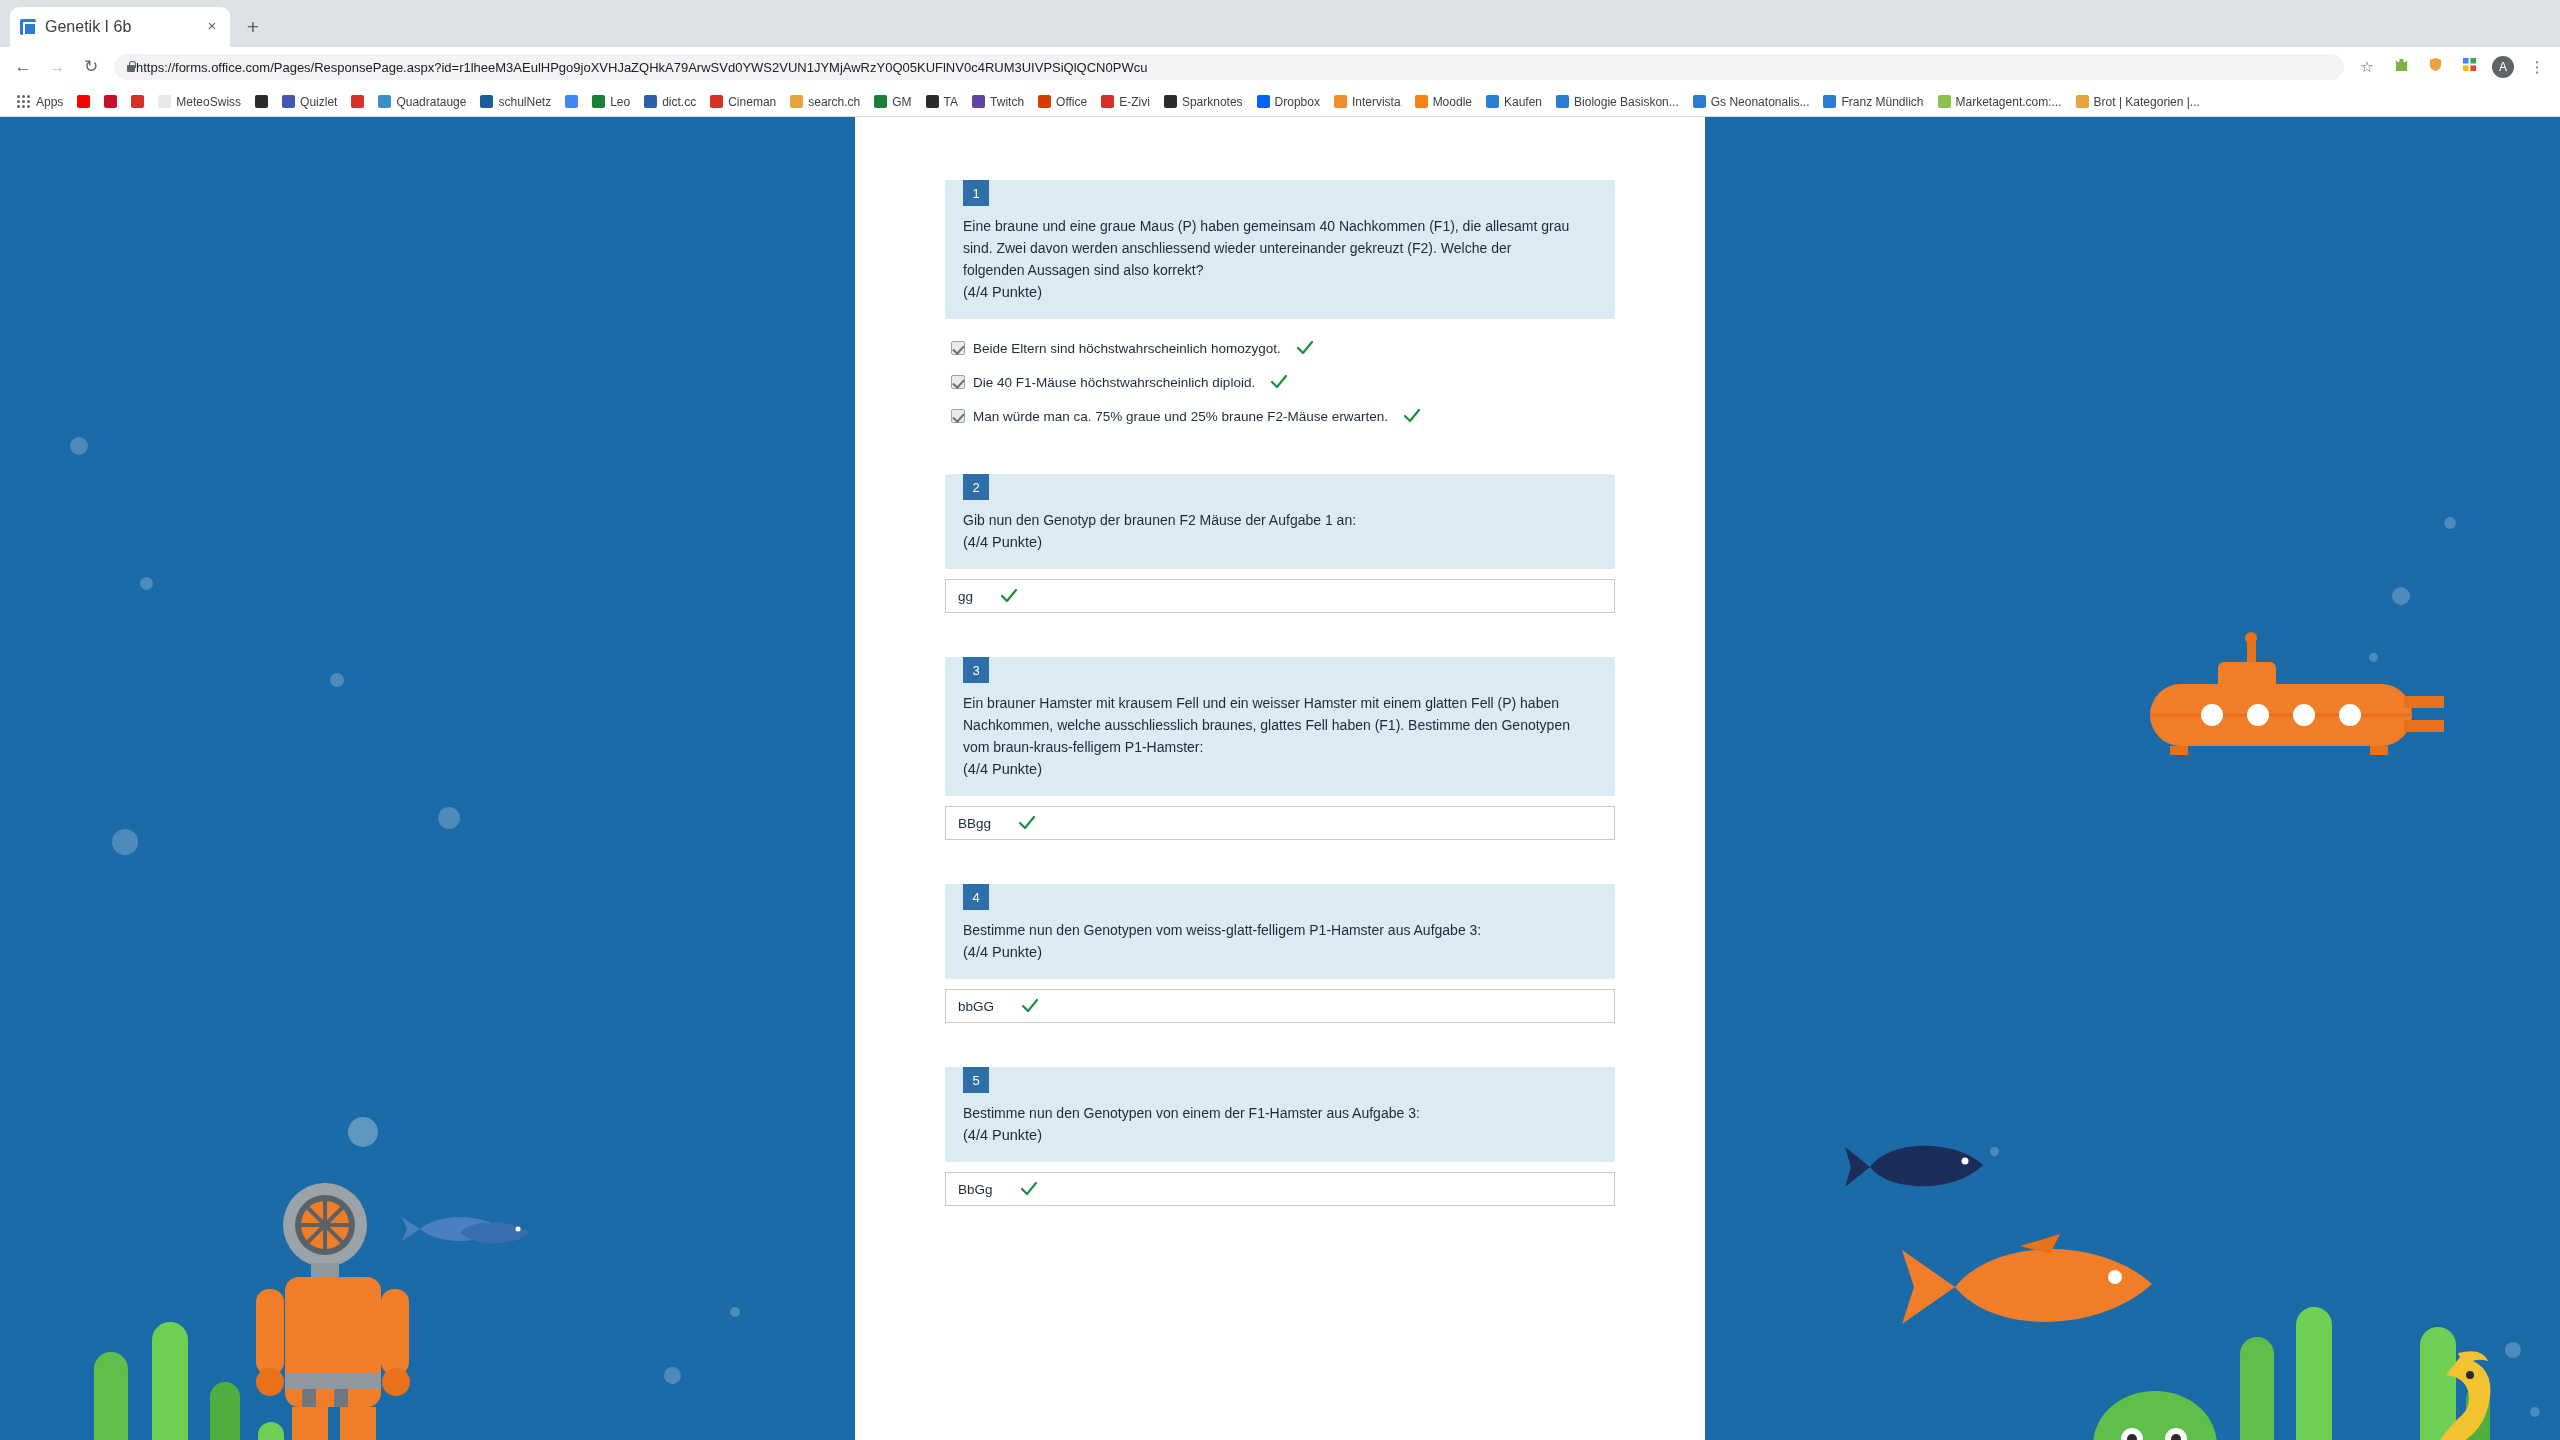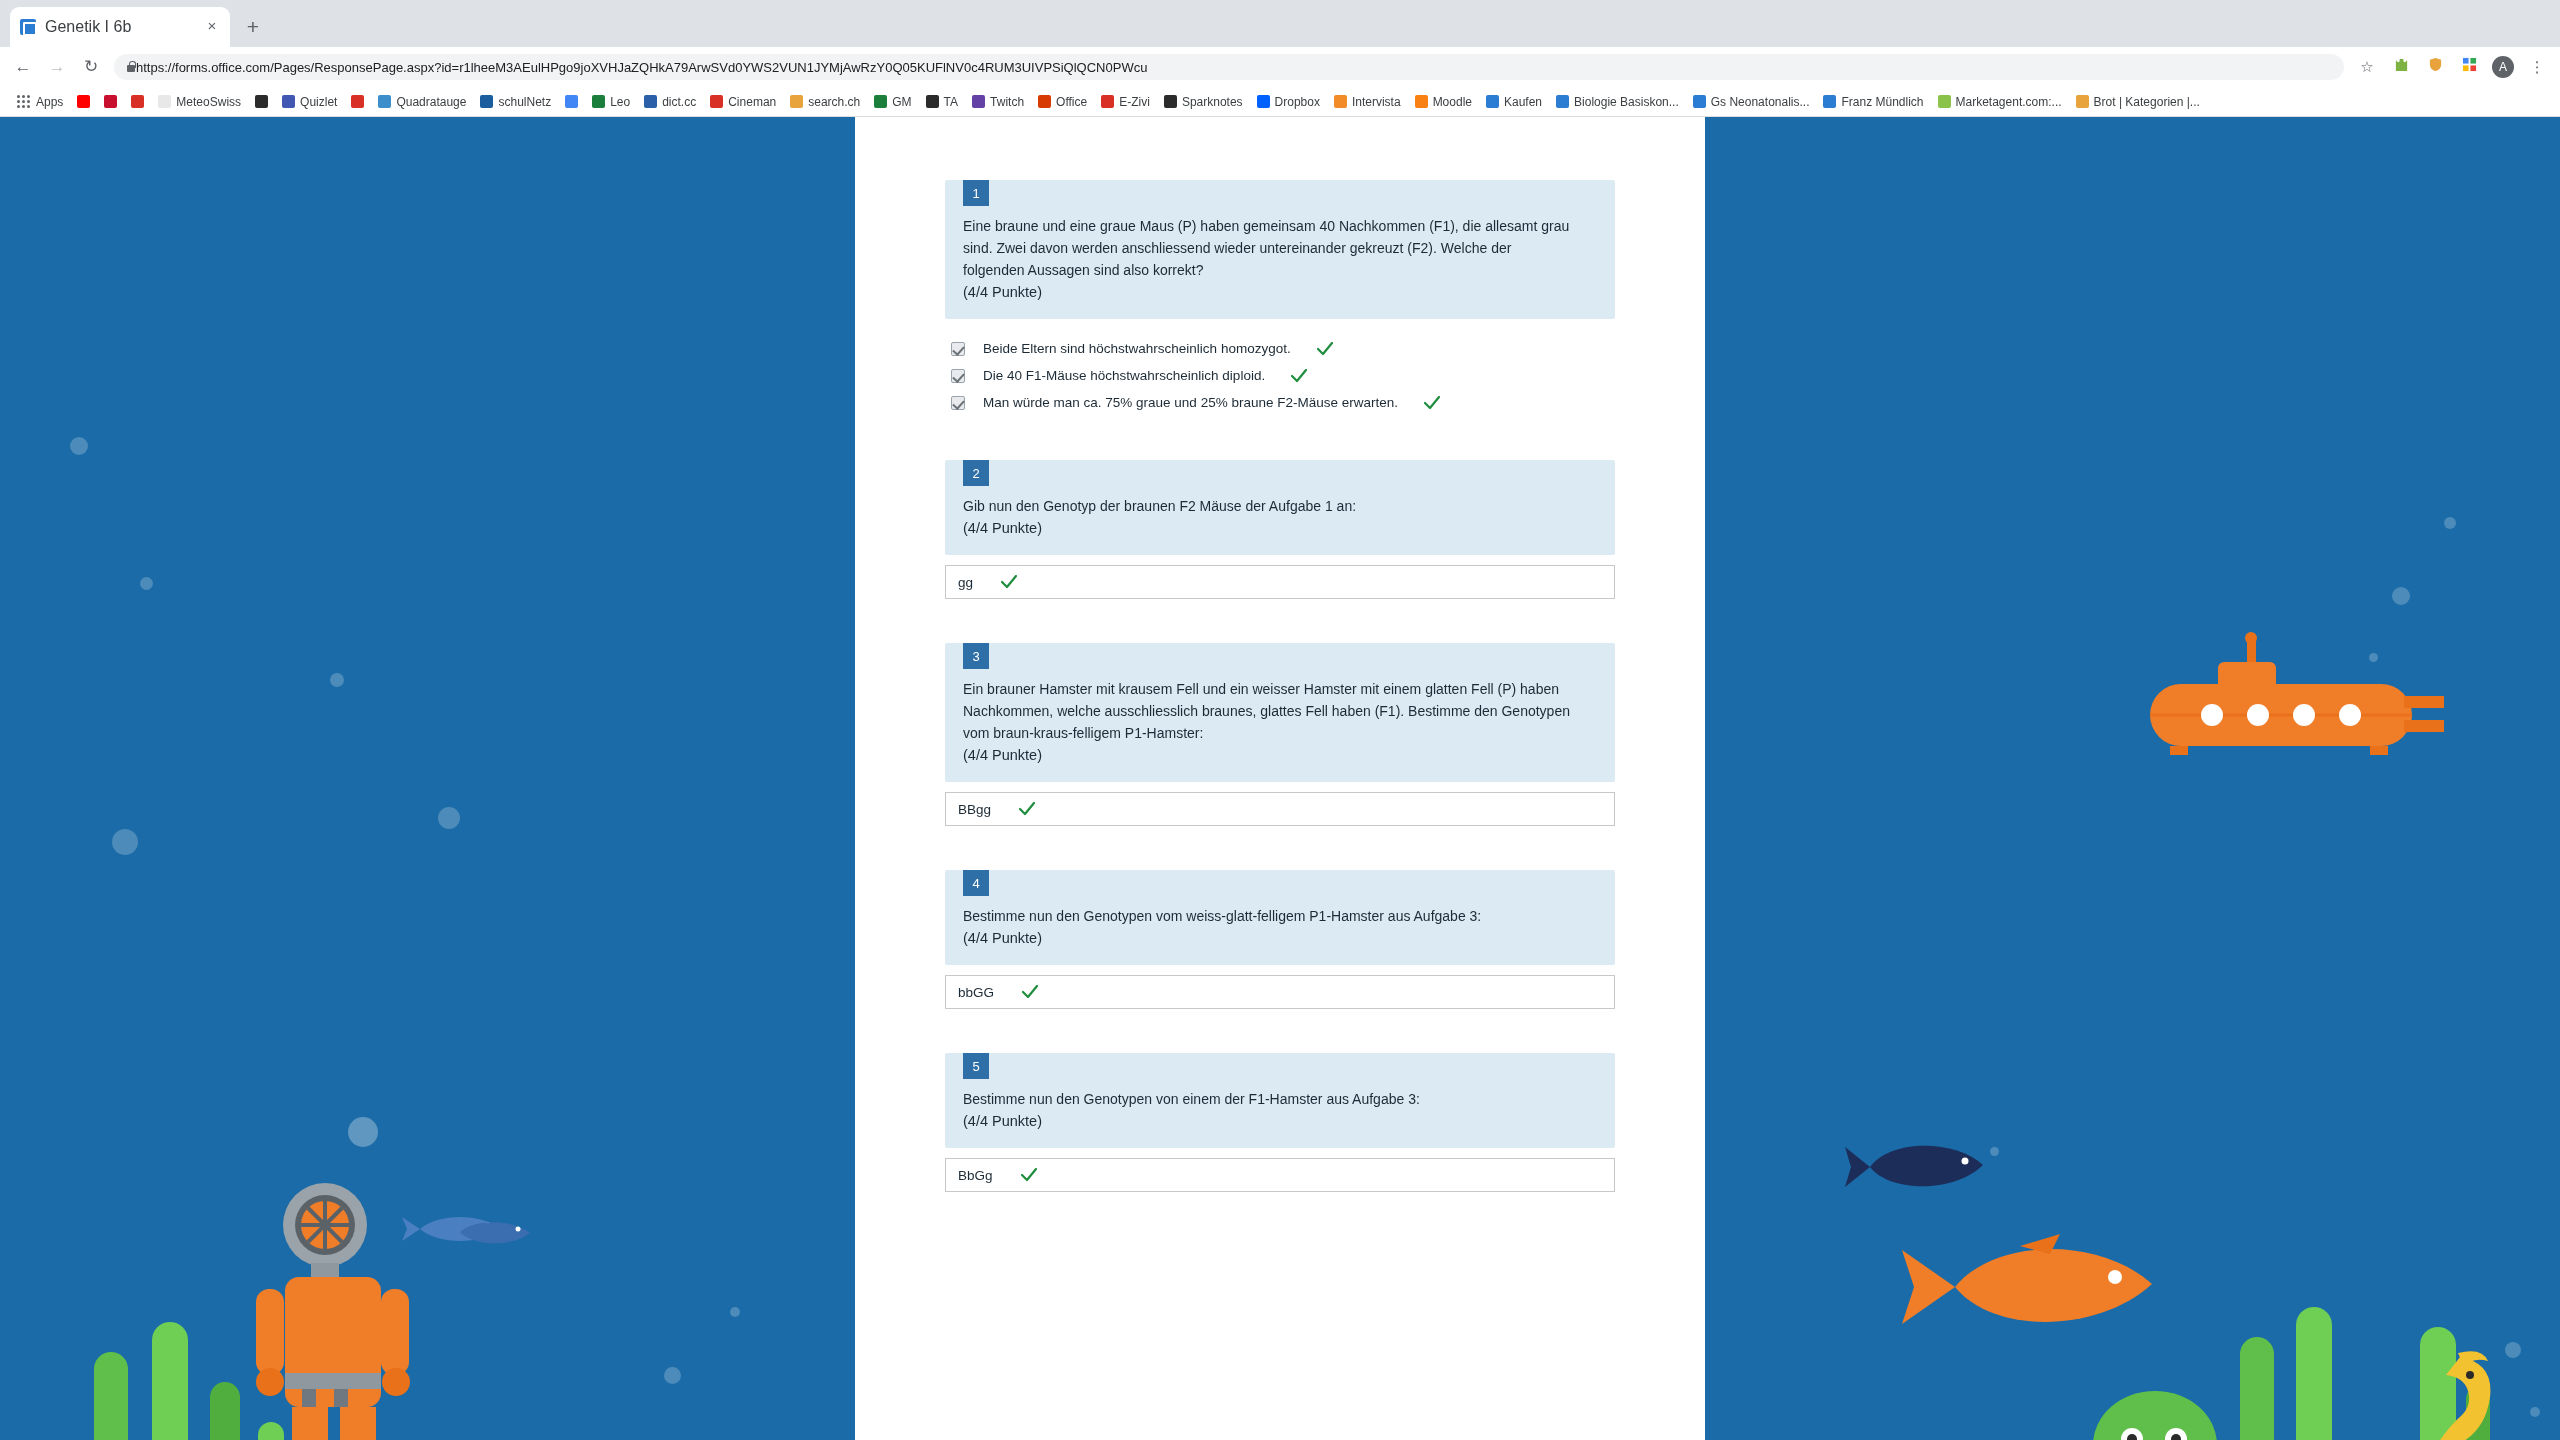--- a/index.html
+++ b/index.html
@@ -208,25 +208,26 @@
   }
   .qtext {
     font-size: 14px; line-height: 22px;
     color: #1d2b36;
     padding: 0 40px 0 18px;
   }
   .qpoints { font-size: 14.5px; color: #1d2b36; }
 
   .options { margin: 16px 0 44px 0; }
   .option {
-    display: flex; align-items: center;
-    gap: 18px;
+    display: flex; align-items: flex-start;
+    gap: 8px;
     padding: 6px 0 6px 6px;
     font-size: 13.5px;
     color: #1d2b36;
+    margin-top: 7px;
   }
   .cbox {
     width: 14px; height: 14px;
     border: 1px solid #9aa3ab;
     background: #e8eaed;
     border-radius: 2px;
     position: relative;
     flex: 0 0 auto;
   }
   .cbox.checked::after {

